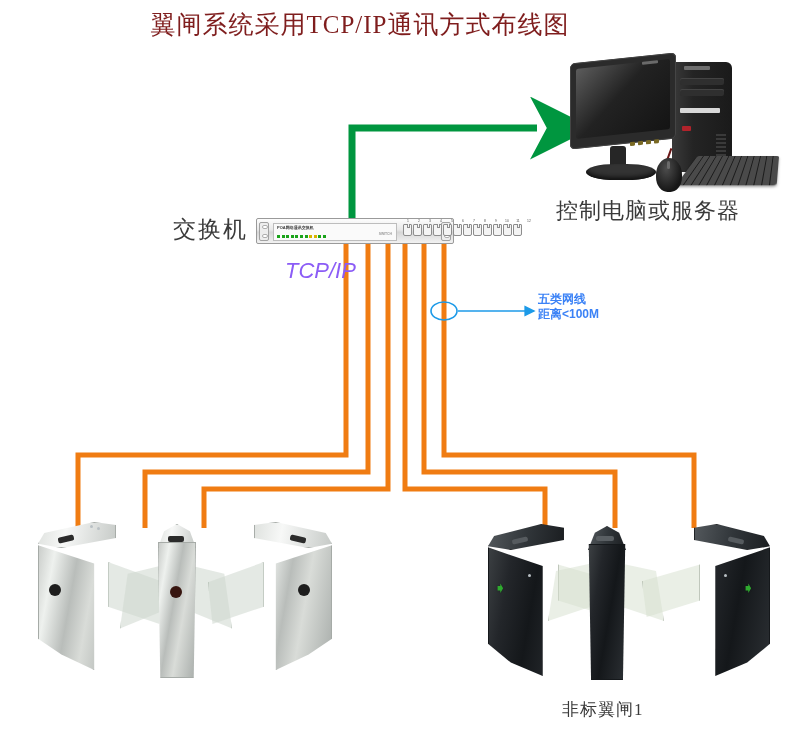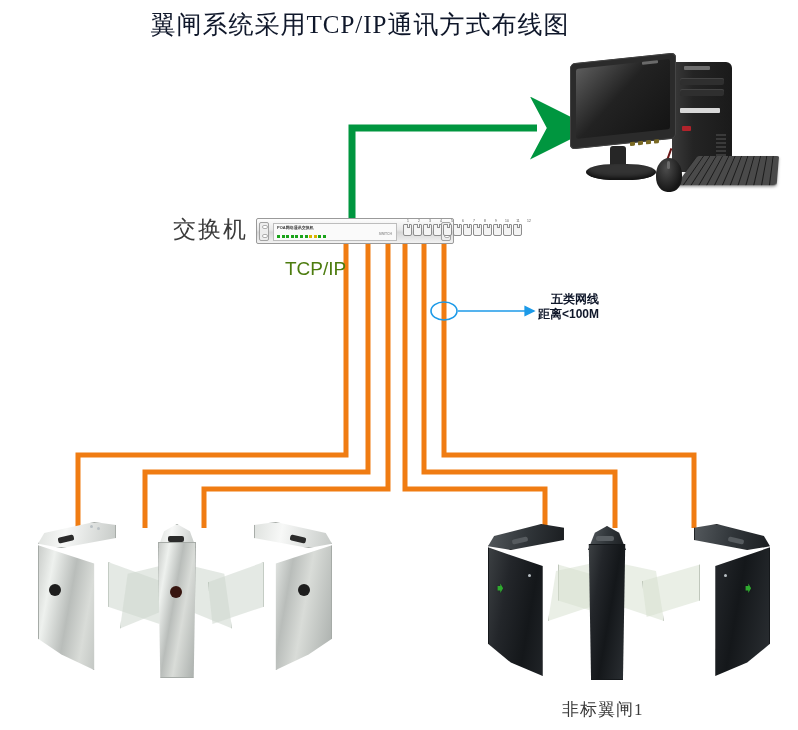--- a/index.html
+++ b/index.html
@@ -4,35 +4,35 @@
 <style>
   html,body{margin:0;padding:0;background:#ffffff;}
   body{width:798px;height:730px;position:relative;overflow:hidden;
        font-family:"Liberation Sans","DejaVu Sans",sans-serif;}
 
   #stage{position:absolute;left:0;top:0;width:798px;height:730px;}
 
   .title{
     position:absolute;left:0;top:8px;width:720px;text-align:center;
     font-family:"Liberation Serif","DejaVu Serif",serif;
-    font-size:25px;color:#0f172a;letter-spacing:1px;white-space:nowrap;
+    font-size:25px;color:#7f1d1d;letter-spacing:1px;white-space:nowrap;
   }
 
   .lbl{position:absolute;color:#3a3a3a;white-space:nowrap;
        font-family:"Liberation Serif","DejaVu Serif",serif;}
   .lbl-switch{left:173px;top:214px;font-size:23px;letter-spacing:2px;}
   .lbl-pc{left:556px;top:196px;font-size:22px;letter-spacing:1px;}
   .lbl-g2{left:118px;top:698px;font-size:21px;letter-spacing:1px;}
   .lbl-g1{left:562px;top:698px;font-size:17px;letter-spacing:1px;}
-  .lbl-tcp{left:285px;top:258px;font-size:19px;color:#4d7c0f;
-    font-family:"Liberation Sans","DejaVu Sans",sans-serif;letter-spacing:0px;}
+  .lbl-tcp{left:285px;top:258px;font-size:22px;color:#8b5cf6;
+    font-family:"Liberation Sans","DejaVu Sans",sans-serif;letter-spacing:0px;font-style:italic;}
 
   .note{position:absolute;left:538px;top:292px;line-height:15px;
-        font-size:12px;color:#0f172a;font-weight:bold;white-space:nowrap;
-        font-family:"Liberation Sans","DejaVu Sans",sans-serif;text-align:right;}
+        font-size:12px;color:#3b82f6;font-weight:bold;white-space:nowrap;
+        font-family:"Liberation Sans","DejaVu Sans",sans-serif;}
 
   
   .switch{position:absolute;left:256px;top:218px;width:198px;height:26px;
     background:linear-gradient(#fdfdfd,#e8e8e8 45%,#d6d6d6 55%,#f2f2f2);
     border:1px solid #9a9a9a;border-radius:2px;box-sizing:border-box;}
   .ear{position:absolute;top:3px;width:10px;height:19px;border:1px solid #a2a2a2;
        background:#ededed;border-radius:2px;box-sizing:border-box;}
   .ear.l{left:2px;} .ear.r{right:2px;}
   .ear:before,.ear:after{content:"";position:absolute;left:2px;width:6px;height:4px;
        border:1px solid #aeaeae;border-radius:3px;box-sizing:border-box;background:#fff;}
@@ -227,20 +227,21 @@
         <i></i>
         <i></i>
         <i></i>
       </div>
     <div class="mon-neck"></div>
     <div class="mon-base"></div>
     <div class="kbd"></div>
     <div class="mcord"></div>
     <div class="mouse"></div>
   </div>
+  <div class="lbl lbl-pc">控制电脑或服务器</div>
 
   <div class="gate silver" style="left:32px;top:522px;width:130px;height:160px;">
     <div class="wing" style="left:76px;top:40px;width:54px;height:70px;
          clip-path:polygon(0% 0%,100% 28%,92% 86%,0% 62%);"></div>
     <div class="cap" style="left:6px;top:0px;width:78px;height:26px;
          clip-path:polygon(8% 42%,72% 0%,100% 12%,100% 62%,30% 100%,0% 84%);"></div>
     <div class="cab" style="left:6px;top:18px;width:78px;height:130px;
          clip-path:polygon(0% 4%,72% 18%,72% 100%,30% 88%,0% 76%);"></div>
     <div class="reader" style="left:26px;top:14px;width:16px;height:6px;transform:rotate(-13deg);"></div>
     <div class="dot" style="left:17px;top:62px;width:12px;height:12px;"></div>

